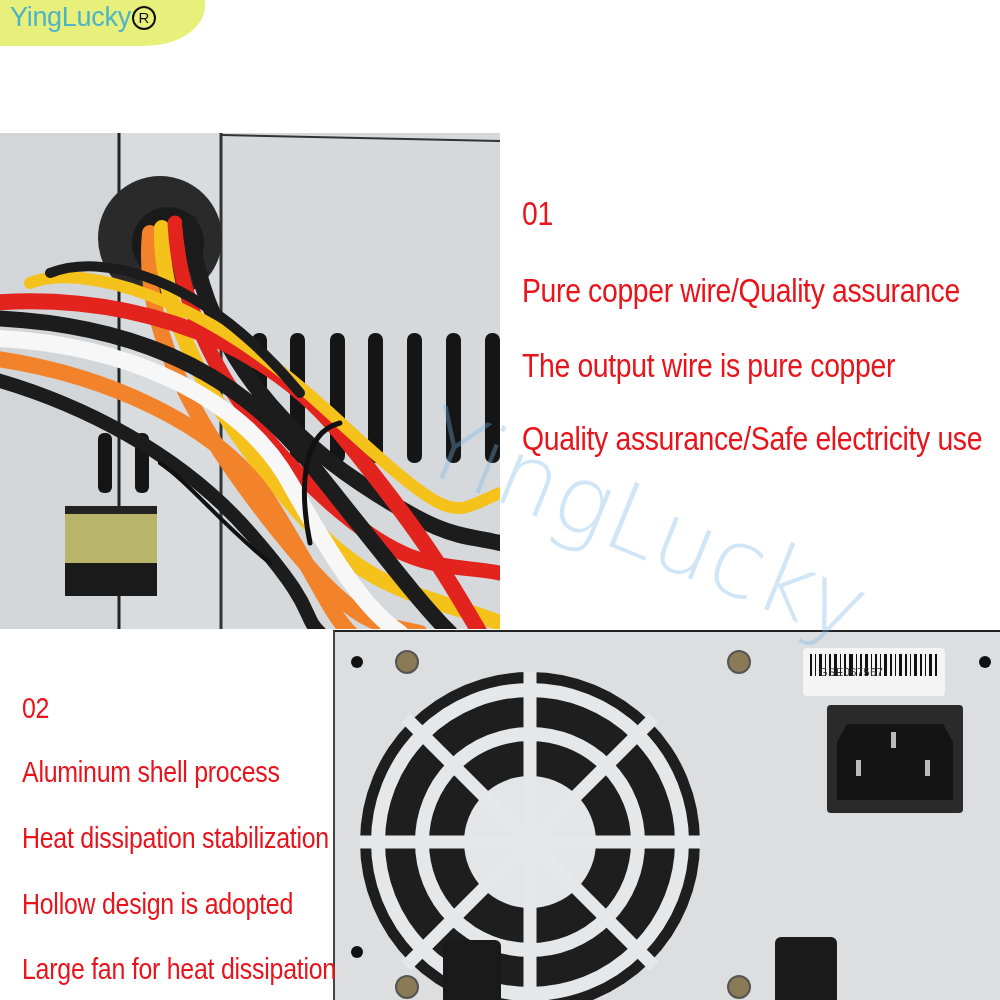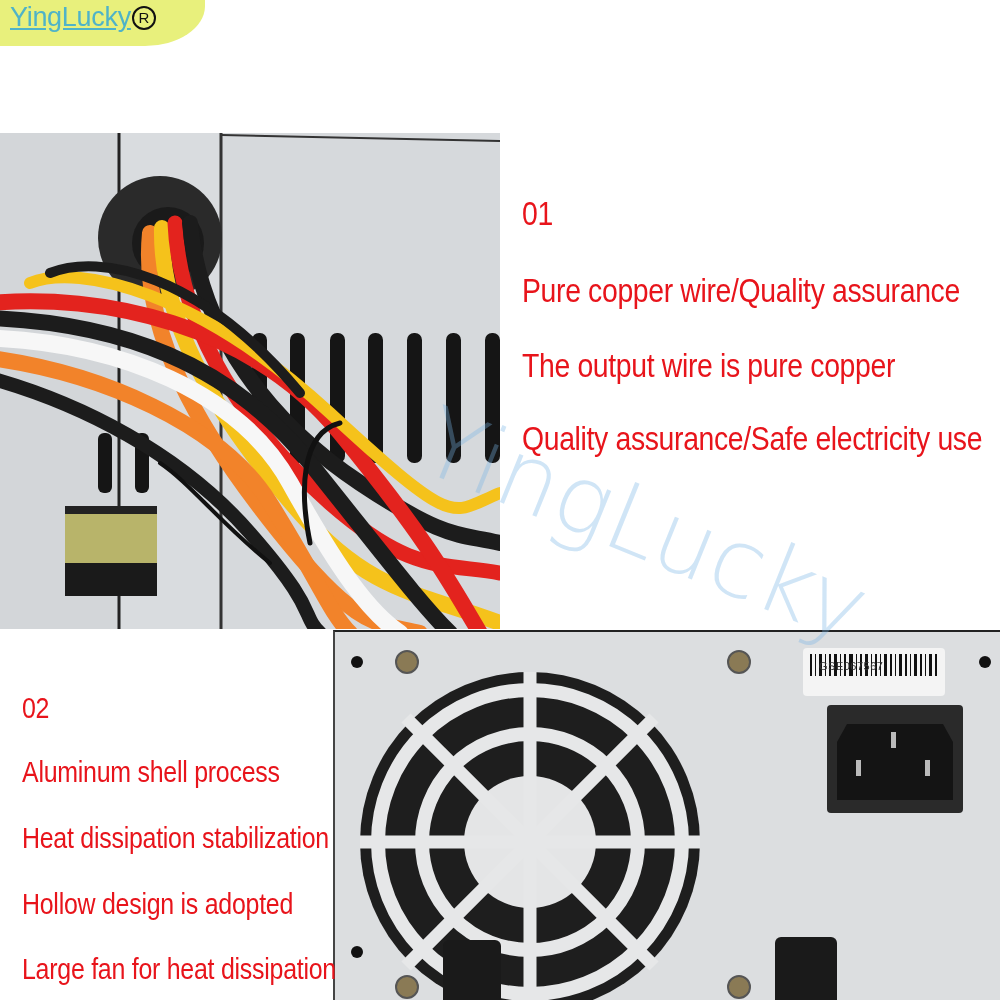--- a/index.html
+++ b/index.html
@@ -1,18 +1,18 @@
 <!DOCTYPE html>
 <html><head>
 <meta charset="utf-8">
 <style>
   html, body { margin:0; padding:0; }
   body { width:1000px; height:1000px; position:relative; overflow:hidden; background:#ffffff; font-family:"Liberation Sans", sans-serif; }
   .logo-blob { position:absolute; left:-10px; top:-12px; width:215px; height:58px; background:#e8f07c; border-radius:0 0 60px 0 / 0 0 40px 0; }
-  .logo { position:absolute; left:10px; top:2px; font-size:27px; color:#4fb3c8; letter-spacing:-0.3px;text-decoration:underline; }
+  .logo { position:absolute; left:10px; top:2px; font-size:27px; color:#4fb3c8; letter-spacing:-0.3px; }
   .logo .reg { display:inline-block; width:20px; height:20px; border:2px solid #111; border-radius:50%; font-size:15px; color:#111; text-align:center; line-height:20px; margin-left:1px; vertical-align:3px; }
 
   .photo { position:absolute; overflow:hidden; }
   #photo-cables { left:0; top:133px; width:500px; height:496px; background:#cfd2d5; }
   #photo-fan { left:333px; top:630px; width:667px; height:370px; background:#dadcde; border-top:2px solid #222; border-left:2px solid #444; }
 
   .txt { position:absolute; color:#e8141b; white-space:nowrap; transform-origin:left top; }
   .t-lg { font-size:33px; transform:scaleX(0.86); letter-spacing:-0.4px; }
   .t-sm { font-size:29px; transform:scaleX(0.86); letter-spacing:-0.3px; }
 
@@ -140,21 +140,21 @@
 
     <rect x="492" y="73" width="136" height="108" rx="4" fill="#2a2a2a"></rect>
     <path d="M512 92 H608 L618 110 V168 H502 V110 Z" fill="#141414"></path>
     <rect x="556" y="100" width="5" height="16" fill="#bbb"></rect>
     <rect x="521" y="128" width="5" height="16" fill="#bbb"></rect>
     <rect x="590" y="128" width="5" height="16" fill="#bbb"></rect>
 
     <rect x="108" y="308" width="58" height="70" rx="6" fill="#1a1a1a"></rect>
     <rect x="440" y="305" width="62" height="70" rx="6" fill="#1a1a1a"></rect>
   </svg>
-  <div style="position:absolute; left:484px; top:28px; font-size:11px; color:#333; letter-spacing:0.5px;">GSE067567</div>
+  <div style="position:absolute; left:484px; top:34px; font-size:11px; color:#333; letter-spacing:0.5px;">GSE067567</div>
 </div>
 
 <div class="txt t-sm" style="left:22px; top:692px;">02</div>
 <div class="txt t-sm" style="left:22px; top:756px;">Aluminum shell process</div>
 <div class="txt t-sm" style="left:22px; top:822px;">Heat dissipation stabilization</div>
 <div class="txt t-sm" style="left:22px; top:888px;">Hollow design is adopted</div>
 <div class="txt t-sm" style="left:22px; top:953px;">Large fan for heat dissipation</div>
 
 <div class="watermark">YingLucky</div>
 

